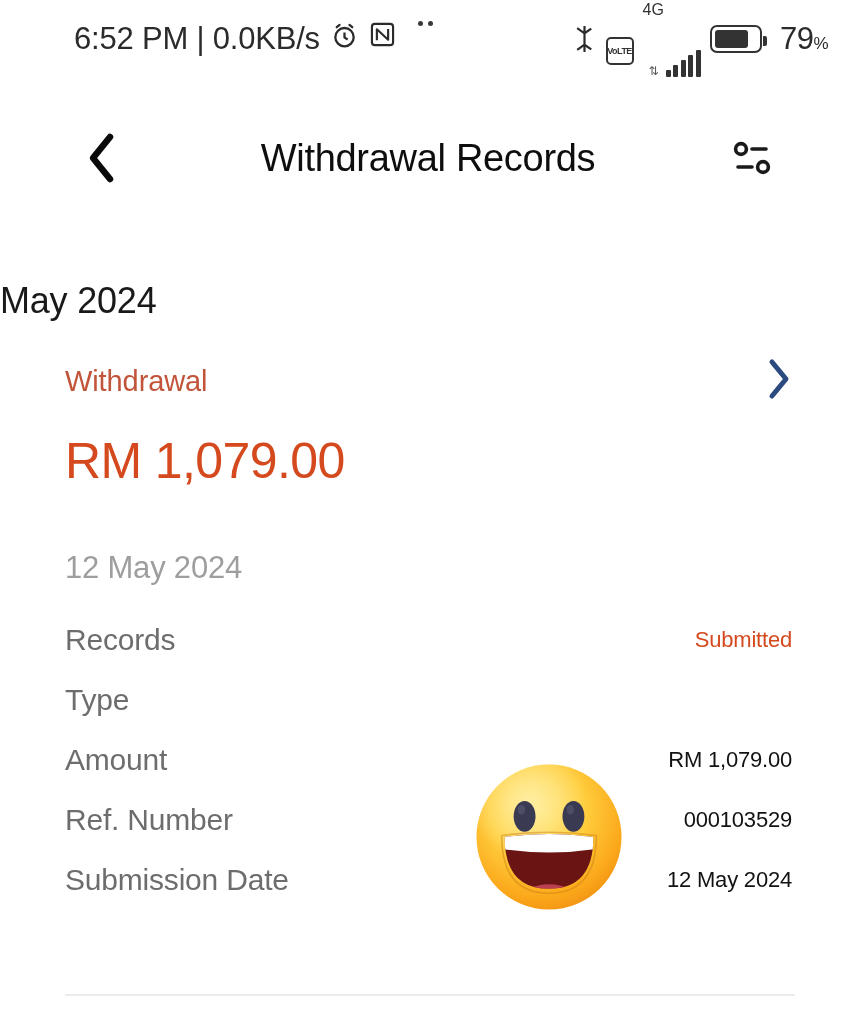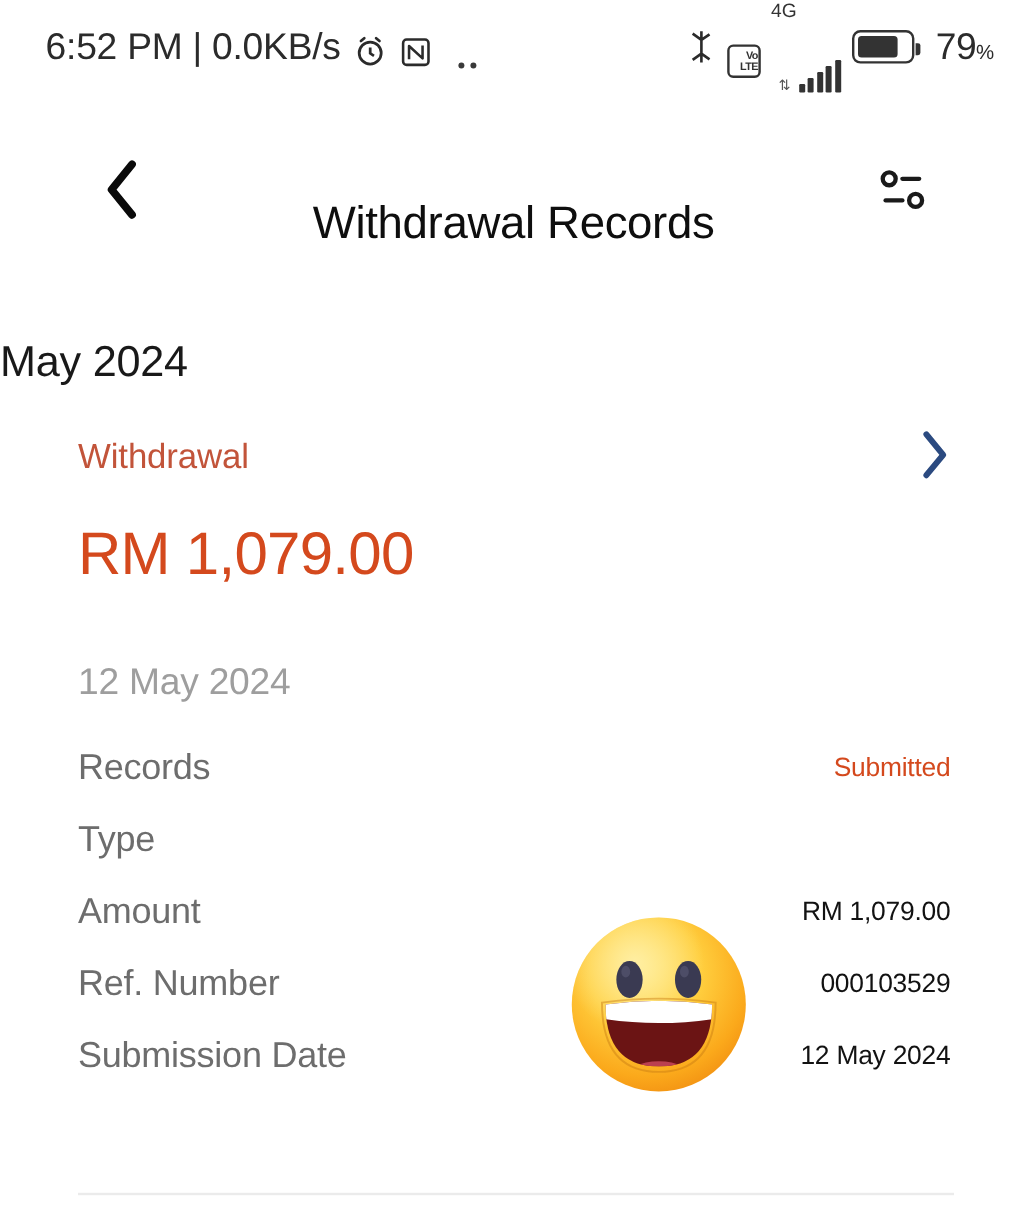--- a/index.html
+++ b/index.html
@@ -10,34 +10,34 @@
     overflow:hidden;
   }
   body { position:relative; }
 
   
   .statusbar{
     position:absolute; top:0; left:0; width:856px; height:78px;
     display:flex; align-items:center; justify-content:space-between;
     padding:0 28px 0 38px;
   }
-  .sb-left{ display:flex; align-items:flex-end; gap:10px; }
+  .sb-left{ display:flex; align-items:flex-start; gap:10px;margin-left:36px; }
   .sb-clock-text{
     font-size:31px; color:#2b2b2b; letter-spacing:-0.2px; white-space:nowrap;
     font-family:"Liberation Sans", sans-serif;
   }
   .sb-right{ display:flex; align-items:center; gap:9px; }
   .icon-alarm{ width:29px; height:29px; display:block; }
   .icon-nfc{ width:27px; height:27px; display:block; }
   .sb-dots{ display:flex; align-items:center; gap:5px; margin-left:12px; }
   .sb-dots i{ width:5px; height:5px; border-radius:50%; background:#3a3a3a; display:block; }
   .icon-bt{ width:25px; height:30px; display:block; }
   .volte-box{
     width:28px; height:28px; border:2.5px solid #333; border-radius:5px;
-    display:flex; flex-direction:column; align-items:flex-end; justify-content:center;
+    display:flex; flex-direction:row; align-items:center; justify-content:center;
     line-height:1;
     margin-top:24px;
   }
   .volte-box span{ font-size:9px; font-weight:bold; color:#333; letter-spacing:-0.5px; }
   .net-group{ display:flex; align-items:flex-end; gap:2px; }
   .net-stack{ display:flex; flex-direction:column; align-items:center;gap:46px; }
   .net-label{ font-size:16px; color:#333; line-height:1; margin-bottom:1px; }
   .net-arrows{ font-size:12px; color:#555; line-height:1; letter-spacing:-1px;}
   .bars{ display:flex; align-items:flex-end; gap:2.5px; height:26px; }
   .bars i{ width:5px; background:#333; display:block; border-radius:1px; }
@@ -54,21 +54,21 @@
     content:""; position:absolute; right:-7px; top:9px;
     width:4px; height:10px; background:#333; border-radius:0 2px 2px 0;
   }
   .battery-fill{ height:100%; width:78%; background:#333; border-radius:3px; }
   .batt-pct{ font-size:31px; color:#2b2b2b; margin-left:9px; letter-spacing:-0.5px; }
   .batt-pct sub{ font-size:17px; vertical-align:baseline; }
 
   
   .header{
     position:absolute; top:108px; left:0; width:856px; height:100px;
-    display:flex; align-items:flex-end;
+    display:flex; align-items:center;
   }
   .back-btn{
     position:absolute; left:72px; top:50%; transform:translateY(-50%);
     width:60px; height:60px; display:flex; align-items:center; justify-content:center;
     cursor:pointer;
   }
   .page-title{
     width:100%; text-align:center; font-size:38px; color:#0e0e0e;
     letter-spacing:-0.3px;
   }

